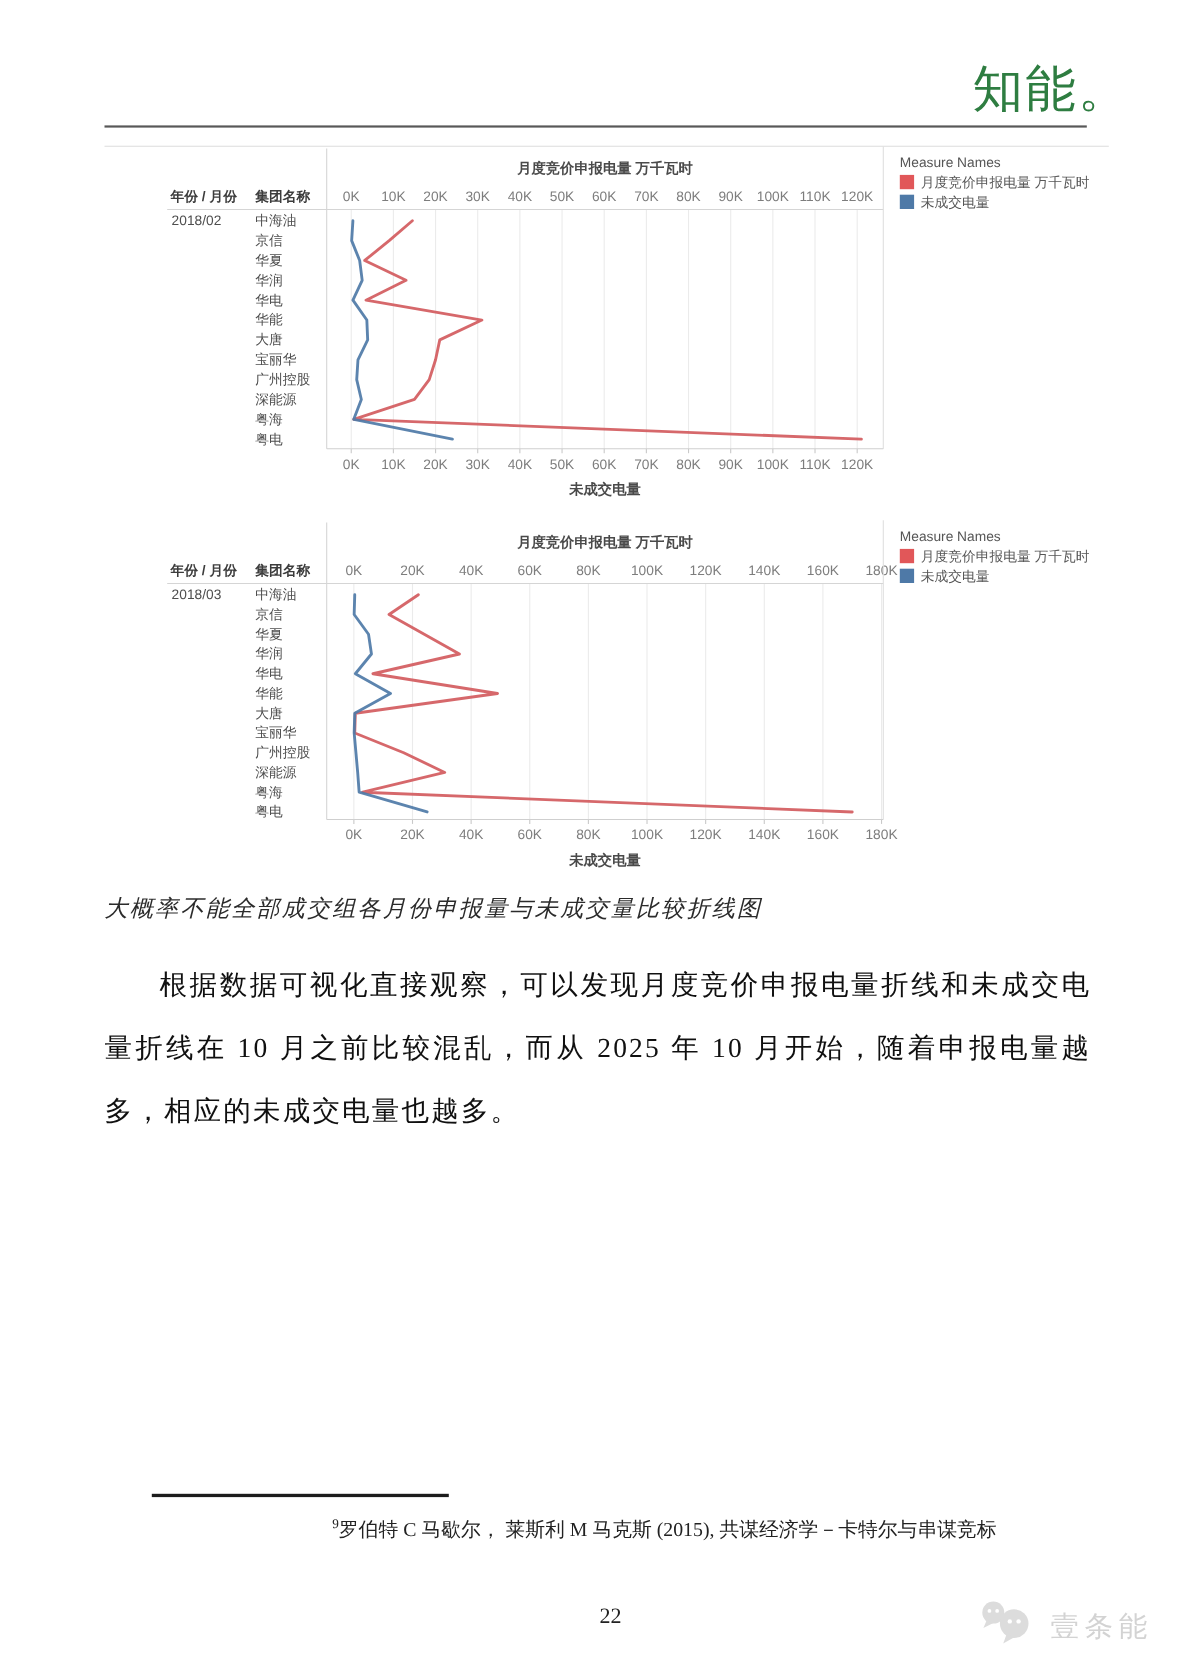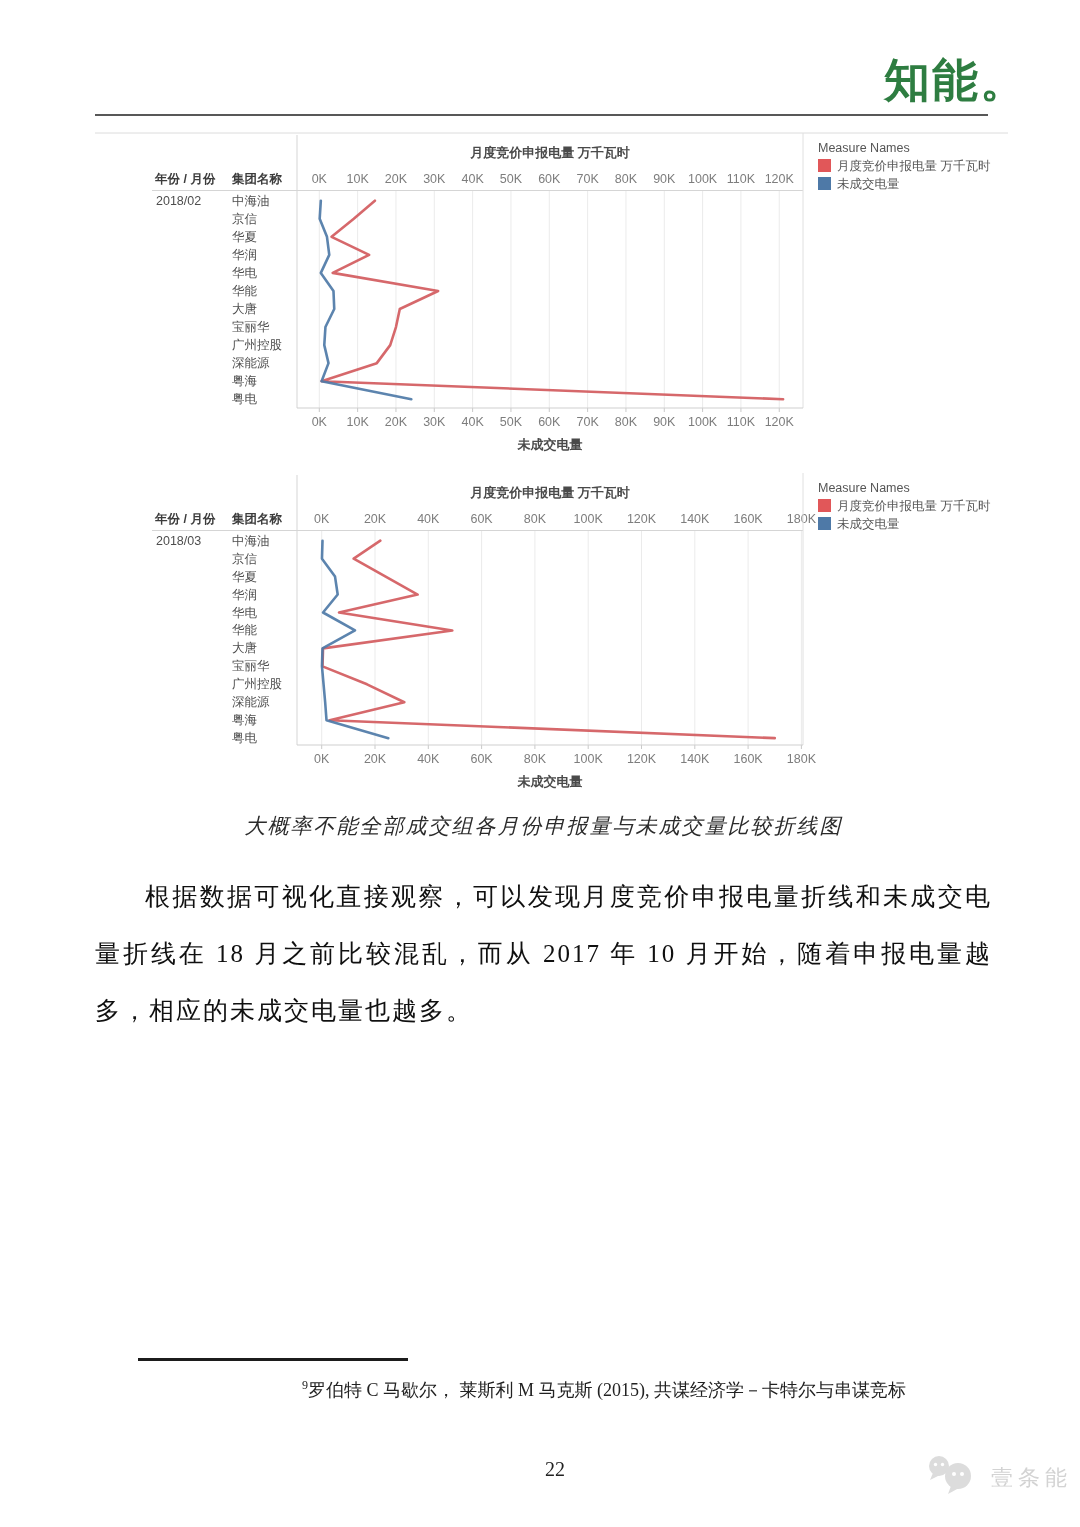--- a/index.html
+++ b/index.html
@@ -2,27 +2,27 @@
 <html><head>
 <meta charset="utf-8">
 <style>
   * { margin:0; padding:0; box-sizing:border-box; }
   html,body { background:#ffffff; }
   .page {
     position:relative; width:1080px; height:1527px; background:#fff;
     font-family:"Liberation Sans","DejaVu Sans",sans-serif; overflow:hidden;
   }
   .logo {
-    position:absolute; top:50px; right:52px; font-size:46px; font-weight:700;
+    position:absolute; top:50px; right:52px; font-size:46px; font-weight:400;
     letter-spacing:2px; font-family:"Liberation Sans","DejaVu Sans",sans-serif;
   }
   .header-rule { position:absolute; top:114px; left:95px; width:893px; height:2px; background:#585858; }
   .charts-svg { position:absolute; left:0; top:0; }
   .caption {
-    position:absolute; top:812px; left:95px; width:897px; text-align:center;
+    position:absolute; top:812px; left:95px; width:897px; 
     font-family:"Liberation Serif","DejaVu Serif",serif; font-style:italic;
     font-size:21px; letter-spacing:2px; color:#2b2b2b;
   }
   .body-para {
     position:absolute; left:95px; width:897px;
     font-family:"Liberation Serif","DejaVu Serif",serif; font-size:25px;
     line-height:57px; color:#101010; text-align:justify; text-indent:2em; letter-spacing:2px;
   }
   #para1 { top:868px; }
   #para2 { top:1039px; }
@@ -30,22 +30,22 @@
   .footnote {
     position:absolute; top:1372px; left:126px; width:780px;
     font-family:"Liberation Serif","DejaVu Serif",serif; font-size:18px; color:#222; line-height:26px;text-align:right;
   }
   .footnote sup { font-size:12px; vertical-align:super; }
   .page-number {
     position:absolute; top:1458px; left:0; width:1110px; text-align:center;
     font-family:"Liberation Serif","DejaVu Serif",serif; font-size:20px; color:#222;
   }
   .watermark {
-    position:absolute; top:1452px; right:8px; display:flex; align-items:center; gap:10px;
-    color:#d3d3d3; font-size:22px; letter-spacing:5px; font-weight:400;
+    position:absolute; top:1452px; right:32px; display:flex; align-items:center; gap:10px;
+    color:#d3d3d3; font-size:26px; letter-spacing:5px; font-weight:400;
   }
 </style>
 </head>
 <body>
 
 <div class="page">
 
   <div class="logo" style="color: rgb(46, 125, 65);">知能。</div>
   <div class="header-rule"></div>
 
@@ -196,21 +196,21 @@
       <polyline points="322.4995,540.7 321.9665,558.6500000000001 335.025,576.6 337.69,594.5500000000001 323.03249999999997,612.5 355.0125,630.45 322.4995,648.4000000000001 321.9665,666.35 323.5655,684.3000000000001 325.1645,702.25 326.497,720.2 388.325,738.1500000000001" fill="none" stroke="#4e79a7" stroke-width="2.6" stroke-linejoin="round" stroke-linecap="round" stroke-opacity="0.92"></polyline>
       <text x="818" y="492" fill="#565656" font-size="12.5" text-anchor="start" font-weight="normal" font-family="&quot;Liberation Sans&quot;,&quot;DejaVu Sans&quot;,sans-serif">Measure Names</text>
       <rect x="818" y="499" width="13" height="13" fill="#e15759"></rect>
       <text x="837" y="510" fill="#565656" font-size="12.5" text-anchor="start" font-weight="normal" font-family="&quot;Liberation Sans&quot;,&quot;DejaVu Sans&quot;,sans-serif">月度竞价申报电量 万千瓦时</text>
       <rect x="818" y="517" width="13" height="13" fill="#4e79a7"></rect>
       <text x="837" y="528" fill="#565656" font-size="12.5" text-anchor="start" font-weight="normal" font-family="&quot;Liberation Sans&quot;,&quot;DejaVu Sans&quot;,sans-serif">未成交电量</text>
     </svg>
 
   <div class="caption">大概率不能全部成交组各月份申报量与未成交量比较折线图</div>
 
-  <p class="body-para" id="para1">根据数据可视化直接观察，可以发现月度竞价申报电量折线和未成交电量折线在 18 月之前比较混乱，而从 2017 年 10 月开始，随着申报电量越多，相应的未成交电量也越多。</p>
+  <p class="body-para" id="para1">根据数据可视化直接观察，可以发现月度竞价申报电量折线和未成交电量折线在 10 月之前比较混乱，而从 2025 年 10 月开始，随着申报电量越多，相应的未成交电量也越多。</p>
 
   <div class="footnote-rule"></div>
   <p class="footnote"><sup>9</sup><span>罗伯特 C 马歇尔， 莱斯利 M 马克斯 (2015), 共谋经济学－卡特尔与串谋竞标</span></p>
 
   <div class="page-number">22</div>
 
   <div class="watermark">
     <span>
       <svg width="56" height="46" viewBox="0 0 56 46">
         <g fill="#dcdcdc">

